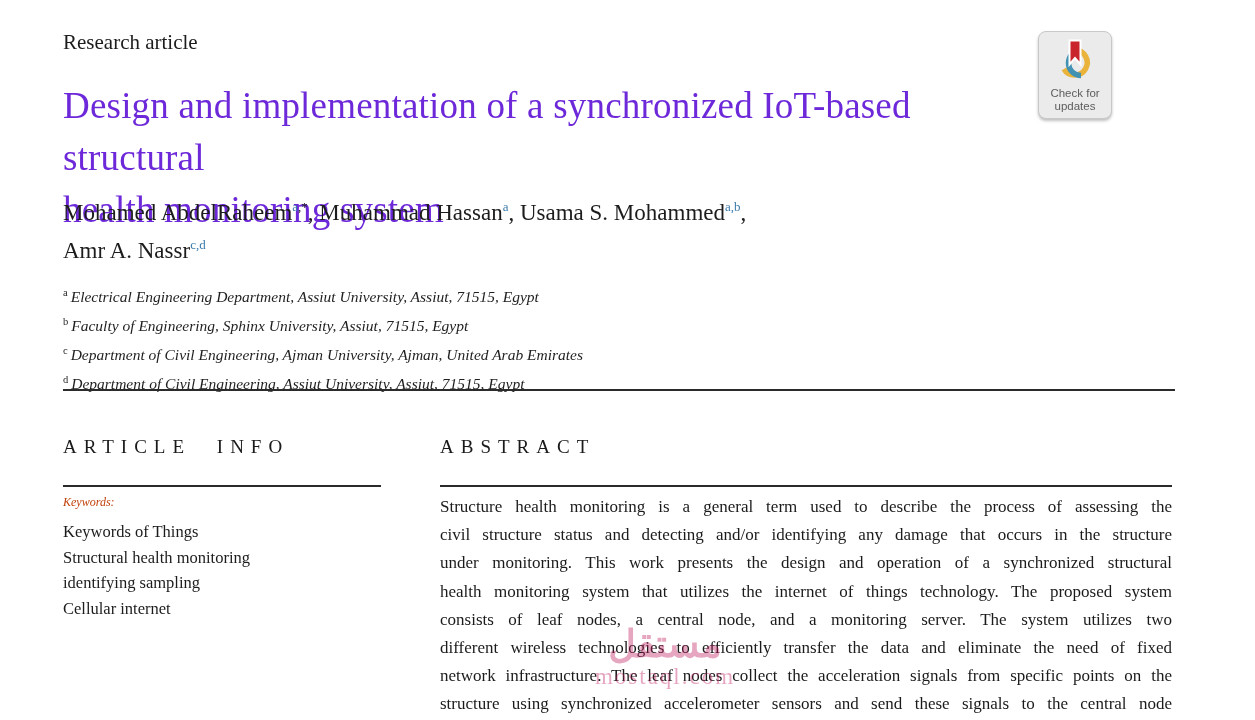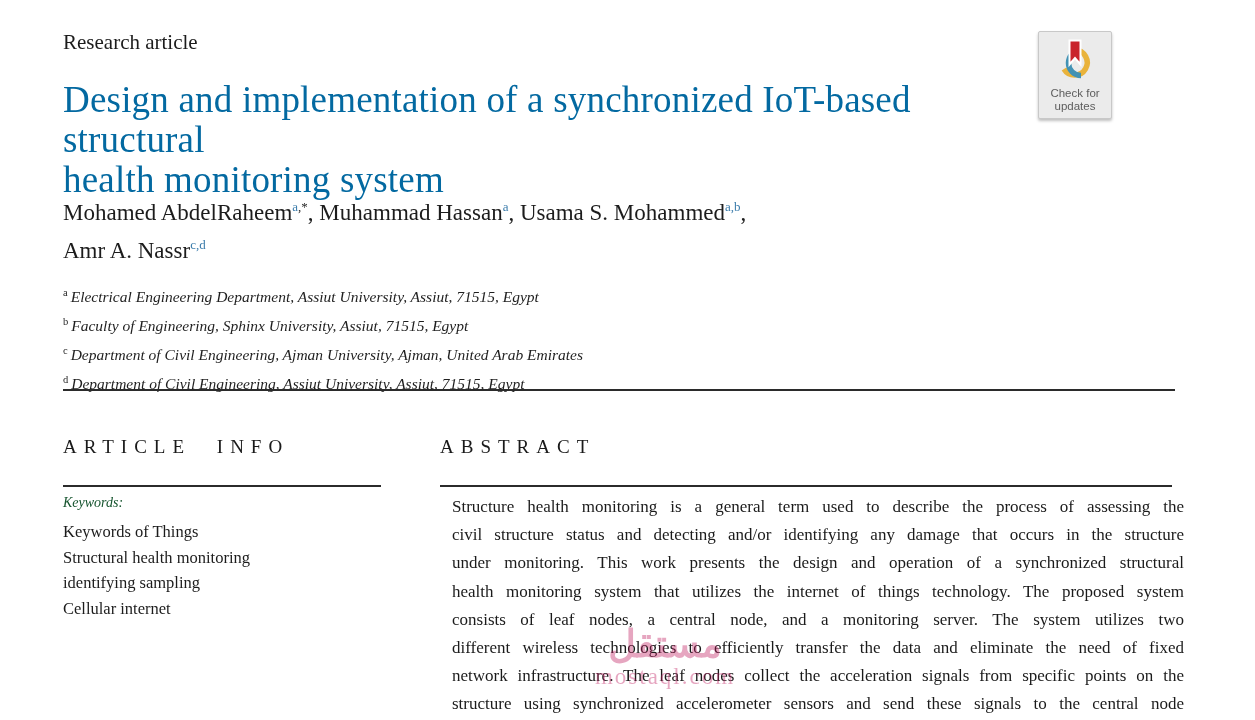--- a/index.html
+++ b/index.html
@@ -8,21 +8,21 @@
     width:1255px;height:720px;
     background:#ffffff;
     font-family:"Liberation Serif","DejaVu Serif",serif;
     color:#1c1c1c;
     overflow:hidden;
   }
   .abs{position:absolute;}
 
   .research-article{left:63px;top:30px;font-size:21px;color:#1c1c1c;}
 
-  .title{left:63px;top:80px;width:960px;font-size:37px;line-height:40px;color:#0369a1;letter-spacing:0.2px;}
+  .title{left:63px;top:80px;width:960px;font-size:37px;line-height:52px;color:#6d28d9;letter-spacing:0.2px;}
 
   .authors{left:63px;top:194px;width:900px;font-size:23px;line-height:38px;color:#1c1c1c;}
   .authors sup{font-size:13px;line-height:0;}
   .sup-blue{color:#3b7cab;}
   .sup-dark{color:#2a2a2a;}
 
   .affiliations{left:63px;top:280px;width:700px;font-size:15.5px;line-height:25px;font-style:italic;color:#1f1f1f;}
   .affiliations sup{font-style:normal;font-size:10.5px;margin-right:3px;}
 
   .rule{background:#2b2b2b;height:2px;}
@@ -30,29 +30,29 @@
   .rule-info{left:63px;top:485px;width:318px;}
   .rule-abs{left:440px;top:485px;width:732px;}
 
   .section-head{
     font-size:19px;color:#1a1a1a;
     letter-spacing:7px;word-spacing:14px;
   }
   .head-info{left:63px;top:436px;}
   .head-abs{left:440px;top:436px;}
 
-  .keywords-label{left:63px;top:495px;font-size:14px;font-style:italic;color:#14532d;}
+  .keywords-label{left:63px;top:495px;font-size:12px;font-style:italic;color:#c2410c;}
   .keywords{left:63px;top:519px;font-size:16.5px;line-height:25.5px;color:#1c1c1c;}
 
-  .abstract{left:440px;top:493px;width:732px;font-size:17px;line-height:28.2px;color:#1b1b1b;margin-left:12px;}
+  .abstract{left:440px;top:493px;width:732px;font-size:17px;line-height:28.2px;color:#1b1b1b;}
   .abstract .jline{text-align:justify;text-align-last:justify;}
 
   .badge{
     left:1038px;top:31px;width:72px;height:86px;
-    background:#ebebeb;border:1px solid #c8c8c8;border-radius:2px;
+    background:#ebebeb;border:1px solid #c8c8c8;border-radius:8px;
     box-shadow:0 2px 3px rgba(0,0,0,0.25);
     text-align:center;cursor:pointer;
     font-family:"Liberation Sans","DejaVu Sans",sans-serif;
   }
   .badge-logo{margin-top:7px;}
   .badge-text{font-size:11.5px;line-height:13px;color:#5d5d5d;margin-top:2px;}
 
   .watermark{
     left:535px;top:624px;width:260px;
     text-align:center;color:#be185d;opacity:0.38;

